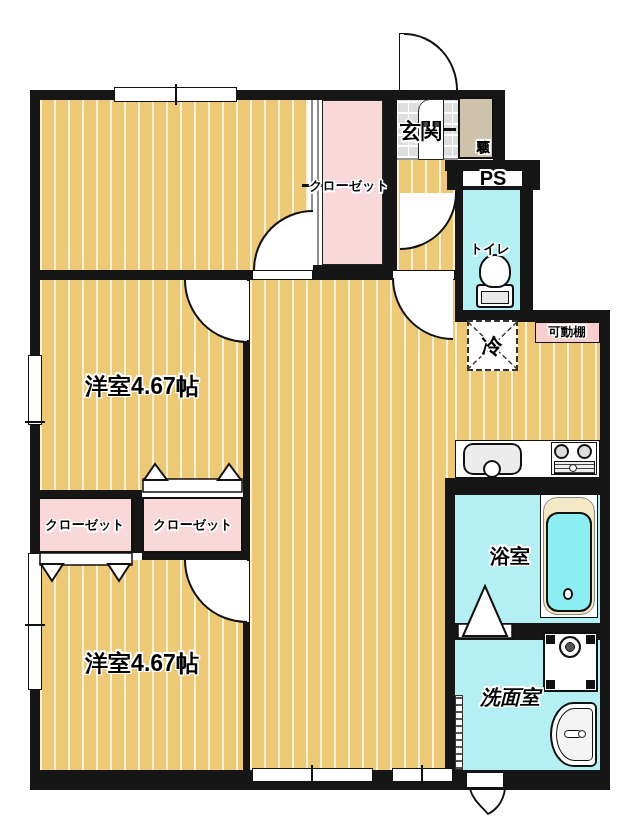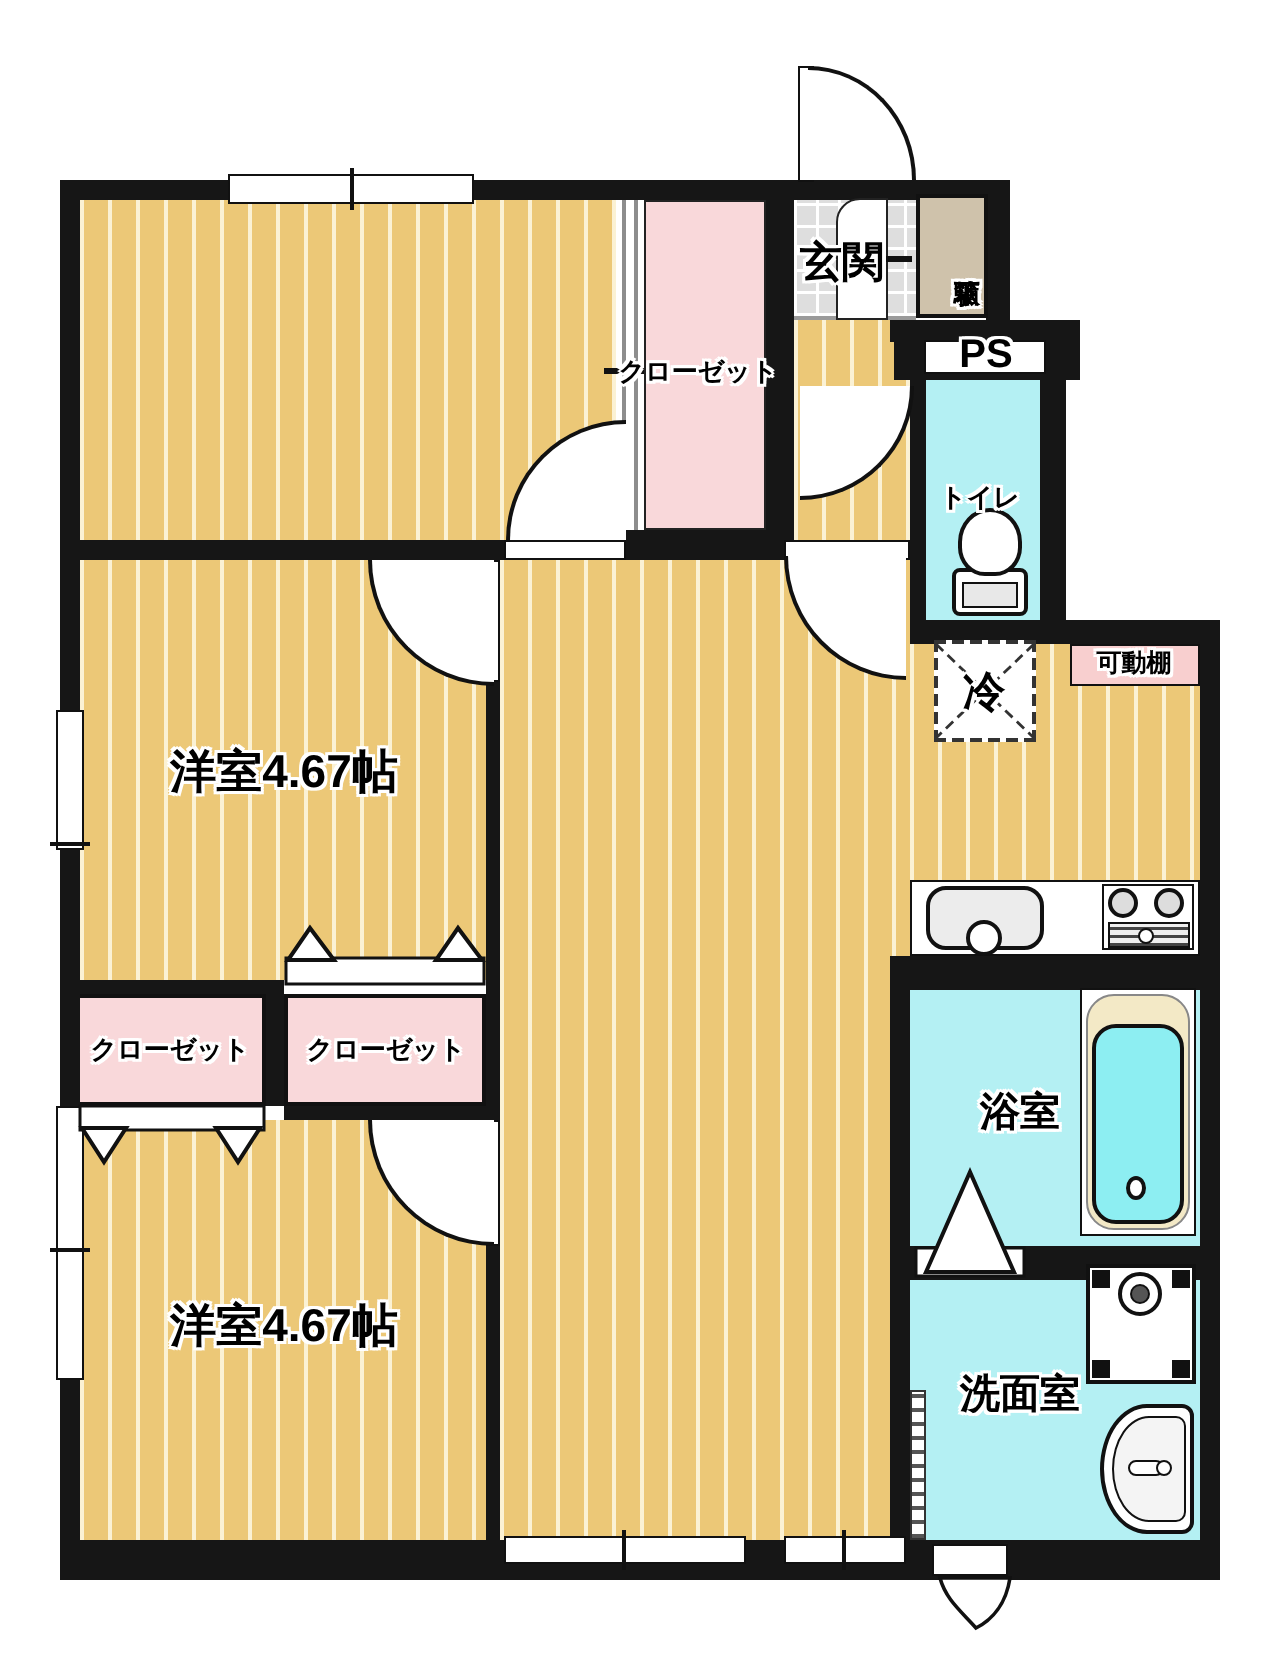--- a/index.html
+++ b/index.html
@@ -168,15 +168,15 @@
   <div class="lbl vtext" style="left:476px;top:128px;width:36px;height:62px;background:#cfc2ab;border:2px solid #111;font-size:13px;text-align:center;padding-top:3px;"><span style="position:static;">下駄箱</span></div>
   <div class="lbl" style="left:493px;top:178px;font-size:20px;">PS</div>
   <div class="lbl" style="left:490px;top:249px;font-size:13px;">トイレ</div>
   <div class="lbl" style="left:492px;top:346px;font-size:21px;">冷</div>
   <div class="lbl" style="left:567px;top:332px;font-size:12.5px;">可動棚</div>
   <div class="lbl" style="left:142px;top:386px;font-size:23px;">洋室4.67帖</div>
   <div class="lbl" style="left:85px;top:525px;font-size:13px;">クローゼット</div>
   <div class="lbl" style="left:193px;top:525px;font-size:13px;">クローゼット</div>
   <div class="lbl" style="left:142px;top:663px;font-size:23px;">洋室4.67帖</div>
   <div class="lbl" style="left:498px;top:556px;font-size:20px;margin-left:12px;">浴室</div>
-  <div class="lbl" style="left:510px;top:697px;font-size:20px;">洗面室</div>
+  <div class="lbl" style="left:510px;top:697px;font-size:20px;font-style:italic;">洗面室</div>
 
 </div>
 
 </body></html>

